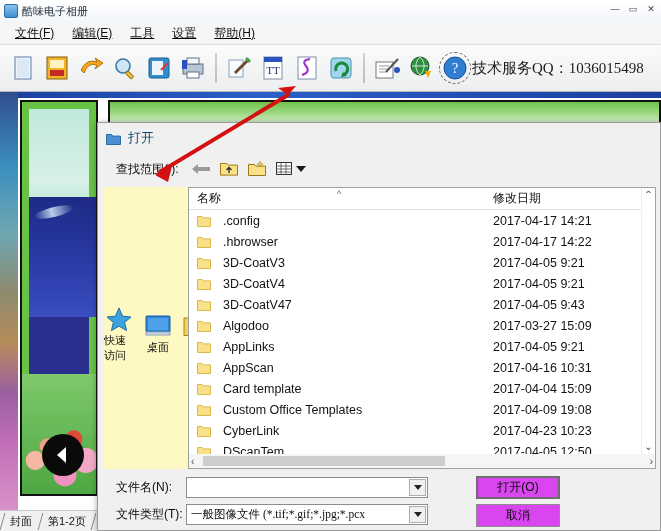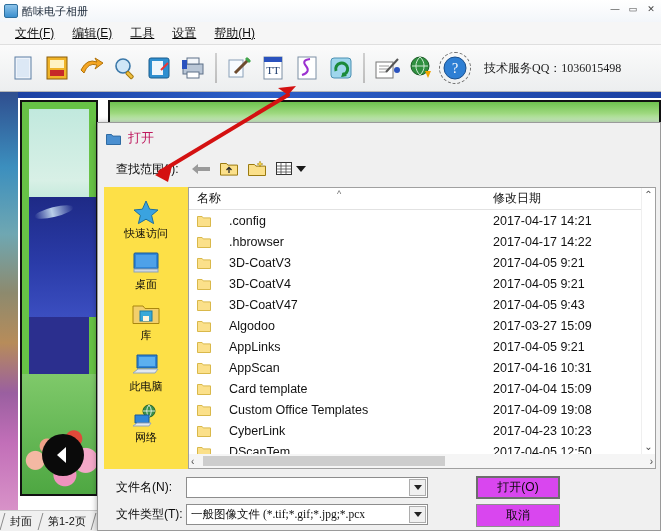--- a/index.html
+++ b/index.html
@@ -40,21 +40,21 @@
     border-top:1px solid #dfdfdf; border-bottom:1px solid #b7b7b7;
     display:flex; align-items:center; padding-left:6px;
   }
   .tb-btn {
     width:34px; height:40px; display:flex; align-items:center; justify-content:center;
     position:relative;
   }
   .tb-sep { width:2px; height:30px; background:linear-gradient(#d0d0d0,#bdbdbd); margin:0 5px; }
   .tb-ico { width:28px; height:28px; display:block; }
   .tb-service {
-    margin-left:12px; font-size:12px; color:#1a1a1a; white-space:nowrap;
+    font-size:15px; color:#1a1a1a; white-space:nowrap;
     font-family:"Liberation Serif", serif;
   }
   .tb-help-dashed {
     position:absolute; left:1px; top:4px; width:32px; height:32px;
     border:1px dashed #6f6f6f; border-radius:16px;
   }
 
   
   .workspace {
     position:absolute; left:0; top:92px; width:661px; height:418px;
@@ -140,21 +140,21 @@
     position:absolute; left:97px; top:122px; width:564px; height:409px;
     background:#f0f0f0; border:1px solid #9a9a9a;
     box-shadow:0 1px 6px rgba(0,0,0,.35);
     font-family:"Liberation Sans", sans-serif;
   }
   .dlg-title {
     height:30px; display:flex; align-items:center; padding-left:8px;
     background:#f0f0f0;
   }
   .dlg-title-ico { width:15px; height:13px; margin-right:7px; }
-  .dlg-title-text { font-size:13px; color:#be185d; }
+  .dlg-title-text { font-size:13px; color:#0c4a6e; }
 
   .dlg-lookin {
     position:absolute; left:0; top:30px; width:564px; height:32px;
     display:flex; align-items:center; padding-left:18px;
   }
   .lbl { font-size:12px; color:#0b0b0b; white-space:nowrap; }
   .combo {
     position:relative; height:21px; background:#fff; border:1px solid #8d8d8d;
     display:flex; align-items:center; padding-left:4px; font-size:12px; color:#111;
   }
@@ -169,42 +169,42 @@
 
   .nav-icons { display:flex; align-items:center; gap:8px; margin-left:12px; }
   .nav-ico { width:20px; height:18px; display:block; }
   .views-wrap { display:flex; align-items:center; gap:1px; }
 
   .dlg-body {
     position:absolute; left:6px; top:64px; width:552px; height:282px;
     display:flex;
   }
   .places {
-    width:84px; background:#fde047; display:flex; flex-direction:column;
+    width:84px; background:#fef9c3; display:flex; flex-direction:row;
     align-items:center; padding-top:12px; gap:9px;
   }
   .place { width:76px; display:flex; flex-direction:column; align-items:center; gap:1px; }
   .place-ico { width:30px; height:26px; display:block; }
   .place-lbl { font-size:11px; color:#0b0b0b; }
 
   .filelist {
     flex:1; background:#ffffff; border:1px solid #a0a0a0; position:relative; overflow:hidden;
   }
   .fl-head {
     height:22px; display:flex; align-items:center; border-bottom:1px solid #e2e2e2;
     background:#ffffff; position:relative;
   }
   .fl-col-name { width:300px; padding-left:8px; font-size:12px; color:#111; }
   .fl-col-date { flex:1; padding-left:4px; font-size:12px; color:#111; }
   .fl-sortmark {
     position:absolute; left:148px; top:1px; font-size:9px; color:#6b6b6b;
   }
   .fl-rows { position:absolute; left:0; top:22px; right:14px; bottom:14px; overflow:hidden; }
   .fl-row { height:21px; display:flex; align-items:center; }
-  .fl-name { width:300px; display:flex; align-items:center; padding-left:8px; gap:18px; }
+  .fl-name { width:300px; display:flex; align-items:center; padding-left:8px; gap:12px; }
   .folder-ico { width:14px; height:12px; display:block; flex:none; }
   .fl-name-t { font-size:12.5px; color:#121212; white-space:nowrap; }
   .fl-date-t { flex:1; padding-left:4px; font-size:12.5px; color:#121212; white-space:nowrap; }
 
   .vscroll {
     position:absolute; right:0; top:0; width:14px; bottom:14px; background:#ffffff;
     border-left:1px solid #efefef; display:flex; flex-direction:column; justify-content:space-between;
     align-items:center; padding:2px 0;
   }
   .vscroll span { font-size:10px; color:#4a4a4a; line-height:1; }

